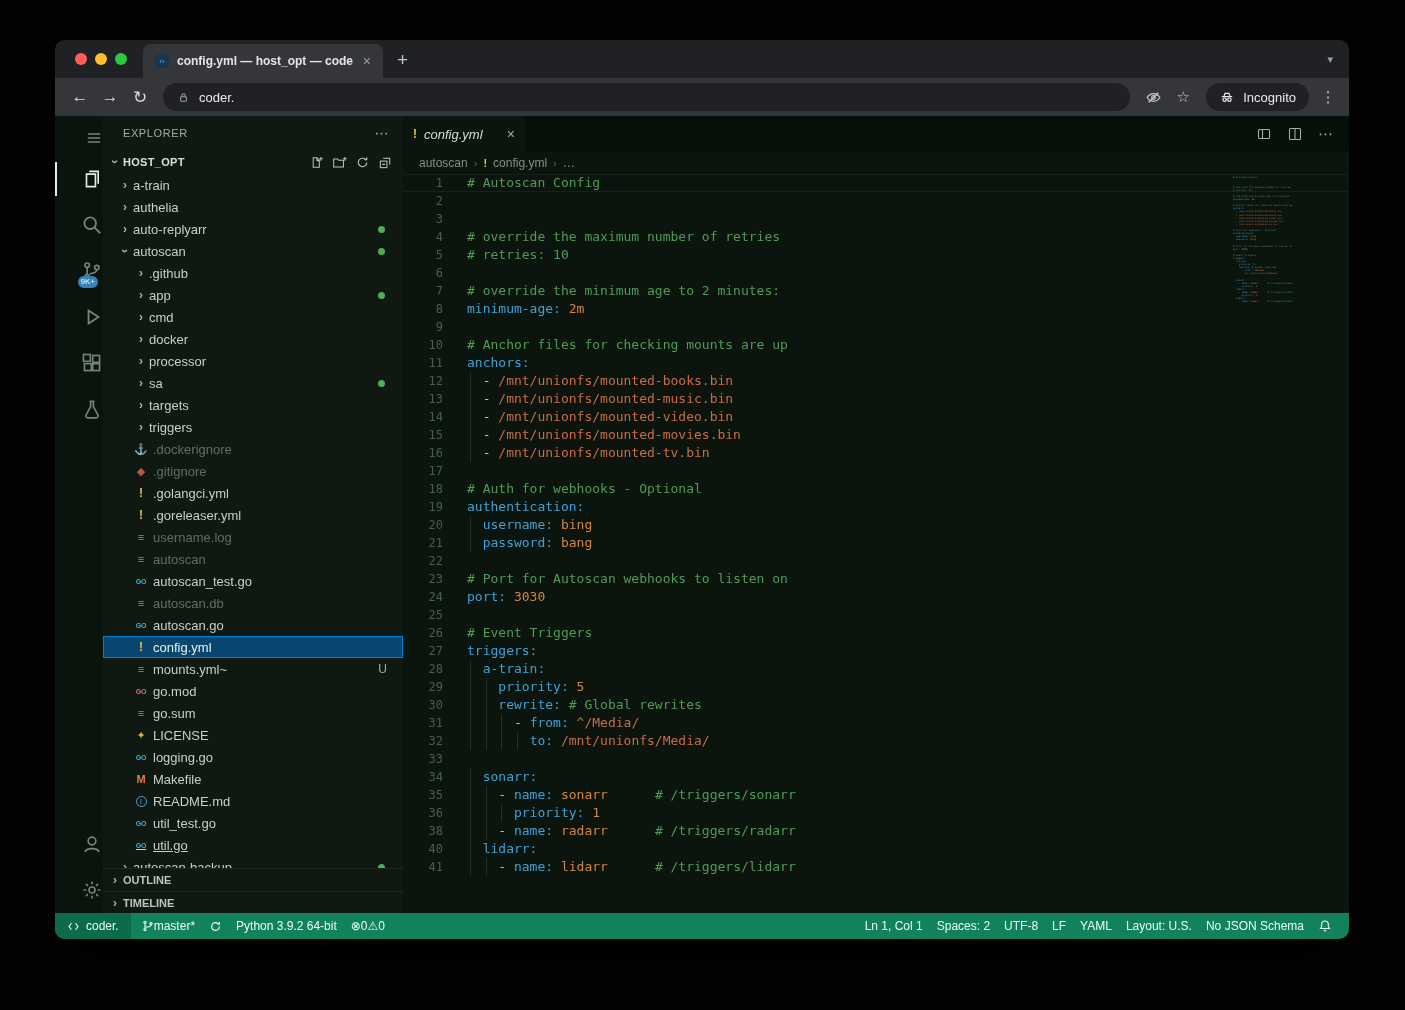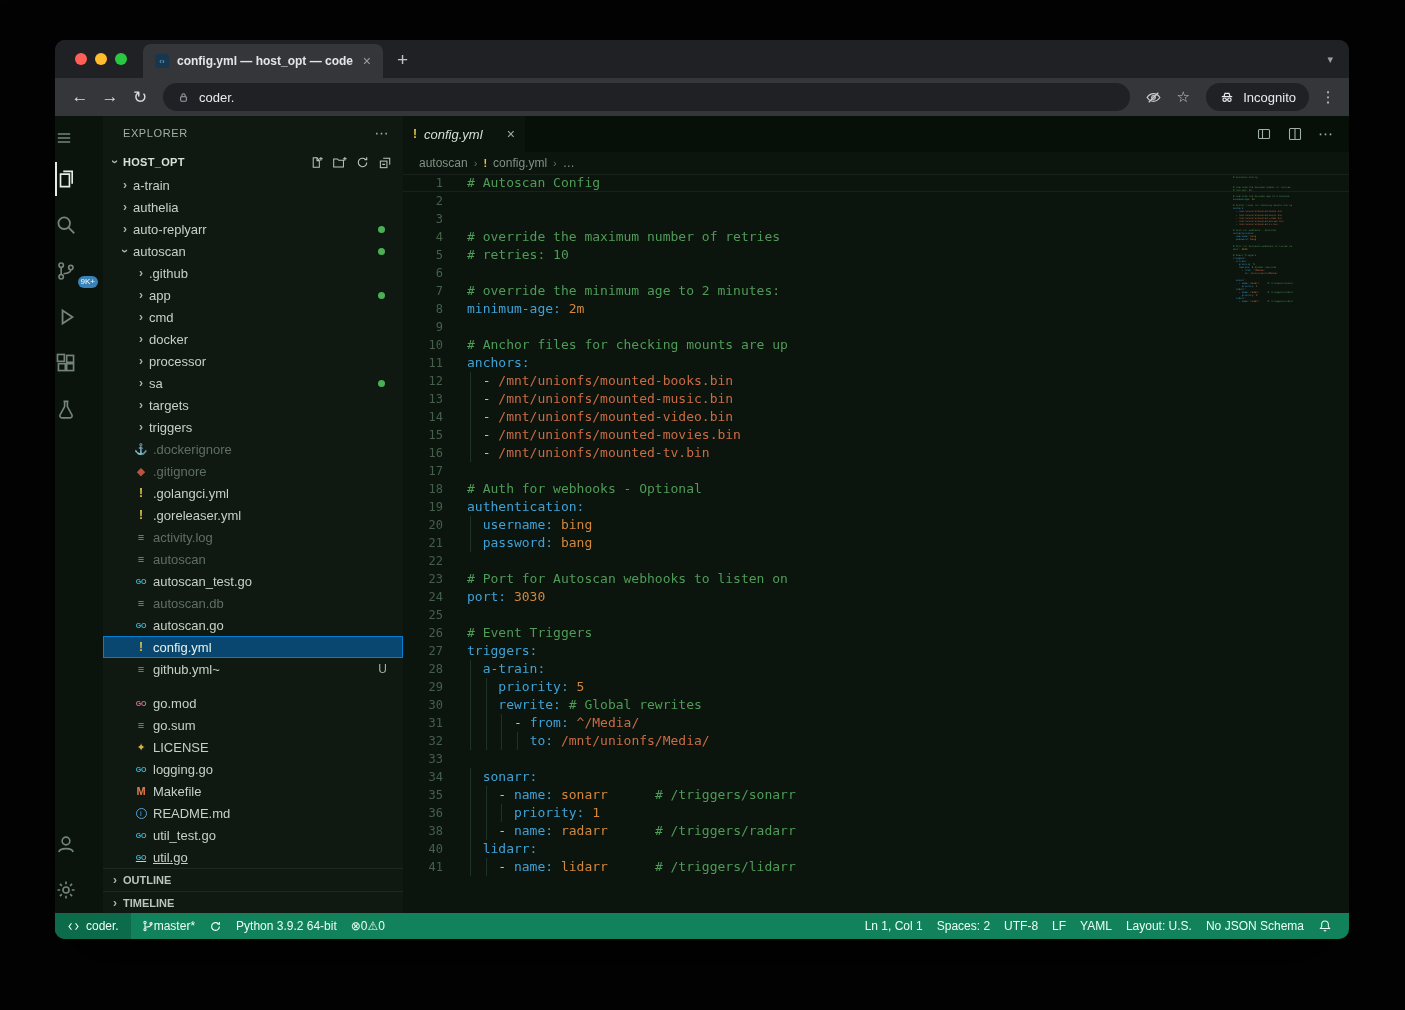--- a/index.html
+++ b/index.html
@@ -34,21 +34,21 @@
   .incognito-pill { height:28px; border-radius:14px; background:#202124; display:flex;
     align-items:center; gap:8px; padding:8px 13px; color:#e8eaed; font-size:13px; margin:0 8px; }
   .kebab { color:#c7cacd; font-size:15px; width:22px; text-align:center; }
 
   
   .vscode { height:823px; display:flex; flex-direction:column; background:#0c140e; }
   .vs-main { flex:1; display:flex; min-height:0; }
 
   .activitybar { width:48px; background:#0b130d; display:flex; flex-direction:column;
     align-items:center; padding-top:4px; flex:none; }
-  .act-icon { width:48px; height:46px; display:flex; align-items:center; justify-content:flex-start;
+  .act-icon { width:48px; height:46px; display:flex; align-items:center; justify-content:flex-end;
     color:#73857a; position:relative; }
   .act-icon.active { color:#e4ece5; }
   .act-icon.active::before { content:""; position:absolute; left:0; top:6px; bottom:6px; width:2px; background:#e4ece5; }
   .act-badge { position:absolute; right:5px; bottom:6px; background:#3884b8; color:#fff;
     font-size:8px; border-radius:8px; padding:1px 3px; line-height:1.2; }
   .act-spacer { margin-top:auto; }
 
   .sidebar { width:300px; background:#0f1811; display:flex; flex-direction:column; min-height:0; flex:none; }
   .sb-header { height:34px; display:flex; align-items:center; padding:0 14px 0 20px;
     font-size:11px; letter-spacing:.6px; color:#9fb0a4; }
@@ -330,21 +330,21 @@
               <div class="tree-row" style="padding-left: 30px;">
                 <span class="ticon ic-yaml" style="color: rgb(226, 195, 76);">!</span>
                 <span class="t-label">.golangci.yml</span>
               </div>
               <div class="tree-row" style="padding-left: 30px;">
                 <span class="ticon ic-yaml" style="color: rgb(226, 195, 76);">!</span>
                 <span class="t-label">.goreleaser.yml</span>
               </div>
               <div class="tree-row dim" style="padding-left: 30px;">
                 <span class="ticon " style="color: rgb(138, 150, 140);">≡</span>
-                <span class="t-label">activity.log</span>
+                <span class="t-label">username.log</span>
               </div>
               <div class="tree-row dim" style="padding-left: 30px;">
                 <span class="ticon " style="color: rgb(138, 150, 140);">≡</span>
                 <span class="t-label">autoscan</span>
               </div>
               <div class="tree-row" style="padding-left: 30px;">
                 <span class="ticon ic-go" style="color: rgb(63, 179, 208);">GO</span>
                 <span class="t-label">autoscan_test.go</span>
               </div>
               <div class="tree-row dim" style="padding-left: 30px;">
@@ -354,24 +354,24 @@
               <div class="tree-row" style="padding-left: 30px;">
                 <span class="ticon ic-go" style="color: rgb(63, 179, 208);">GO</span>
                 <span class="t-label">autoscan.go</span>
               </div>
               <div class="tree-row selected" style="padding-left: 30px;">
                 <span class="ticon ic-yaml" style="color: rgb(226, 195, 76);">!</span>
                 <span class="t-label">config.yml</span>
               </div>
               <div class="tree-row" style="padding-left: 30px;">
                 <span class="ticon " style="color: rgb(138, 150, 140);">≡</span>
-                <span class="t-label">github.yml~</span>
+                <span class="t-label">mounts.yml~</span>
                 <span class="tbadge">U</span>
               </div>
-              <div class="tree-row" style="padding-left: 30px; margin-top: 12px;">
+              <div class="tree-row" style="padding-left: 30px;">
                 <span class="ticon ic-go" style="color: rgb(214, 106, 156);">GO</span>
                 <span class="t-label">go.mod</span>
               </div>
               <div class="tree-row" style="padding-left: 30px;">
                 <span class="ticon " style="color: rgb(138, 150, 140);">≡</span>
                 <span class="t-label">go.sum</span>
               </div>
               <div class="tree-row" style="padding-left: 30px;">
                 <span class="ticon " style="color: rgb(217, 177, 59);">✦</span>
                 <span class="t-label">LICENSE</span>

